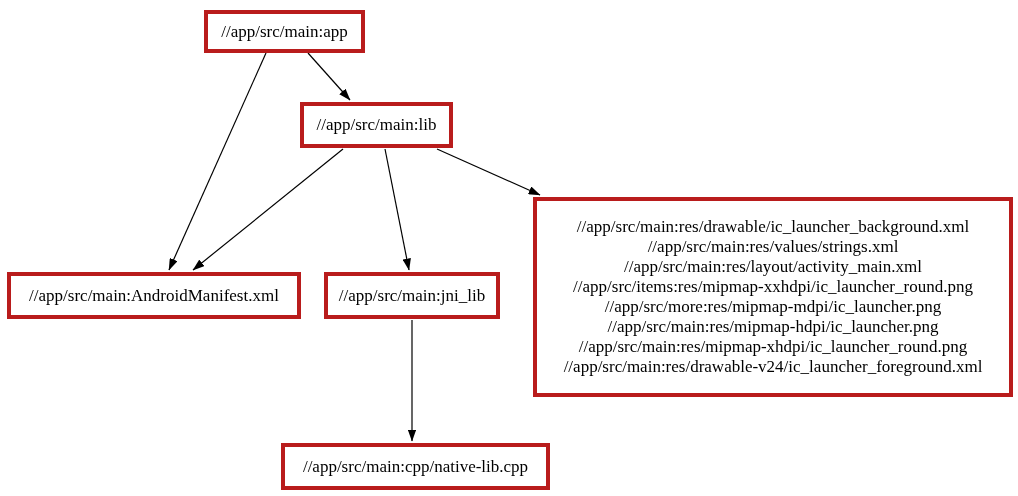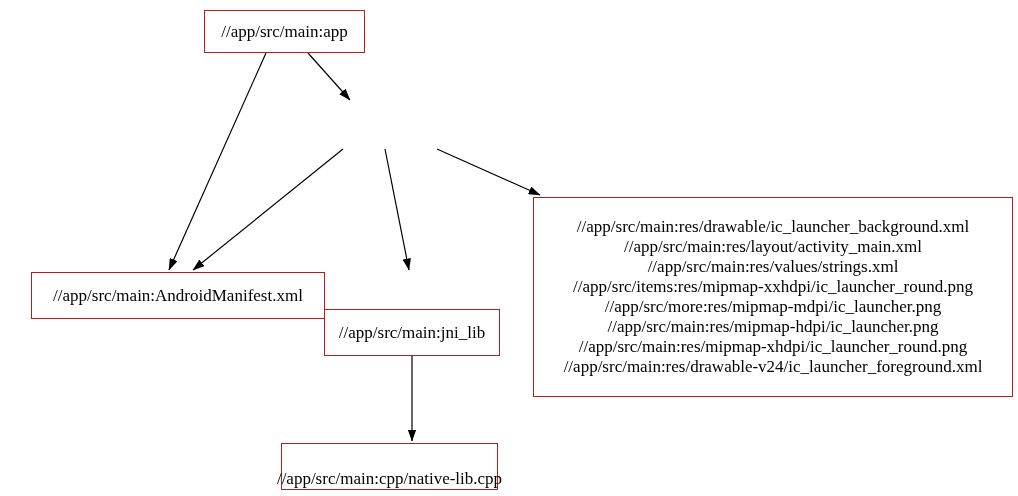--- a/index.html
+++ b/index.html
@@ -20,21 +20,21 @@
     position: absolute;
     left: 0;
     top: 0;
     width: 1018px;
     height: 496px;
     pointer-events: none;
   }
   .node {
     position: absolute;
     box-sizing: border-box;
-    border: 1px solid #b91c1c;
+    border: 4px solid #b91c1c;
     background: #ffffff;
     display: flex;
     align-items: center;
     justify-content: center;
     text-align: center;
     font-size: 17px;
     line-height: 20px;
     white-space: nowrap;
   }
   .node-multiline {
@@ -61,37 +61,40 @@
     <line x1="343" y1="149" x2="193" y2="270" stroke="#000000" stroke-width="1.2" marker-end="url(#arrow)"></line>
     <line x1="385" y1="149" x2="409" y2="270" stroke="#000000" stroke-width="1.2" marker-end="url(#arrow)"></line>
     <line x1="437" y1="149" x2="540" y2="195" stroke="#000000" stroke-width="1.2" marker-end="url(#arrow)"></line>
     <line x1="412" y1="320" x2="412" y2="441" stroke="#000000" stroke-width="1.2" marker-end="url(#arrow)"></line>
   </svg>
 
   <div class="node" style="left:204px; top:10px; width:161px; height:43px;">
     <span>//app/src/main:app</span>
   </div>
 
+  <div class="node" style="left:300px; top:102px; width:153px; height:46px;">
+    <span>//app/src/main:lib</span>
+  </div>
 
-  <div class="node" style="left:7px; top:272px; width:294px; height:47px;margin-left:24px;">
+  <div class="node" style="left:7px; top:272px; width:294px; height:47px;">
     <span>//app/src/main:AndroidManifest.xml</span>
   </div>
 
-  <div class="node" style="left:324px; top:272px; width:176px; height:47px;margin-top:37px;">
+  <div class="node" style="left:324px; top:272px; width:176px; height:47px;">
     <span>//app/src/main:jni_lib</span>
   </div>
 
   <div class="node node-multiline" style="left:533px; top:197px; width:480px; height:200px;">
     <span>//app/src/main:res/drawable/ic_launcher_background.xml</span>
+    <span>//app/src/main:res/values/strings.xml</span>
     <span>//app/src/main:res/layout/activity_main.xml</span>
-    <span>//app/src/main:res/values/strings.xml</span>
     <span>//app/src/items:res/mipmap-xxhdpi/ic_launcher_round.png</span>
     <span>//app/src/more:res/mipmap-mdpi/ic_launcher.png</span>
     <span>//app/src/main:res/mipmap-hdpi/ic_launcher.png</span>
     <span>//app/src/main:res/mipmap-xhdpi/ic_launcher_round.png</span>
     <span>//app/src/main:res/drawable-v24/ic_launcher_foreground.xml</span>
   </div>
 
-  <div class="node" style="left:281px; top:443px; width:217px; height:47px;align-items:flex-end;">
+  <div class="node" style="left:281px; top:443px; width:269px; height:47px;">
     <span>//app/src/main:cpp/native-lib.cpp</span>
   </div>
 
 </div>
 
 </body></html>

